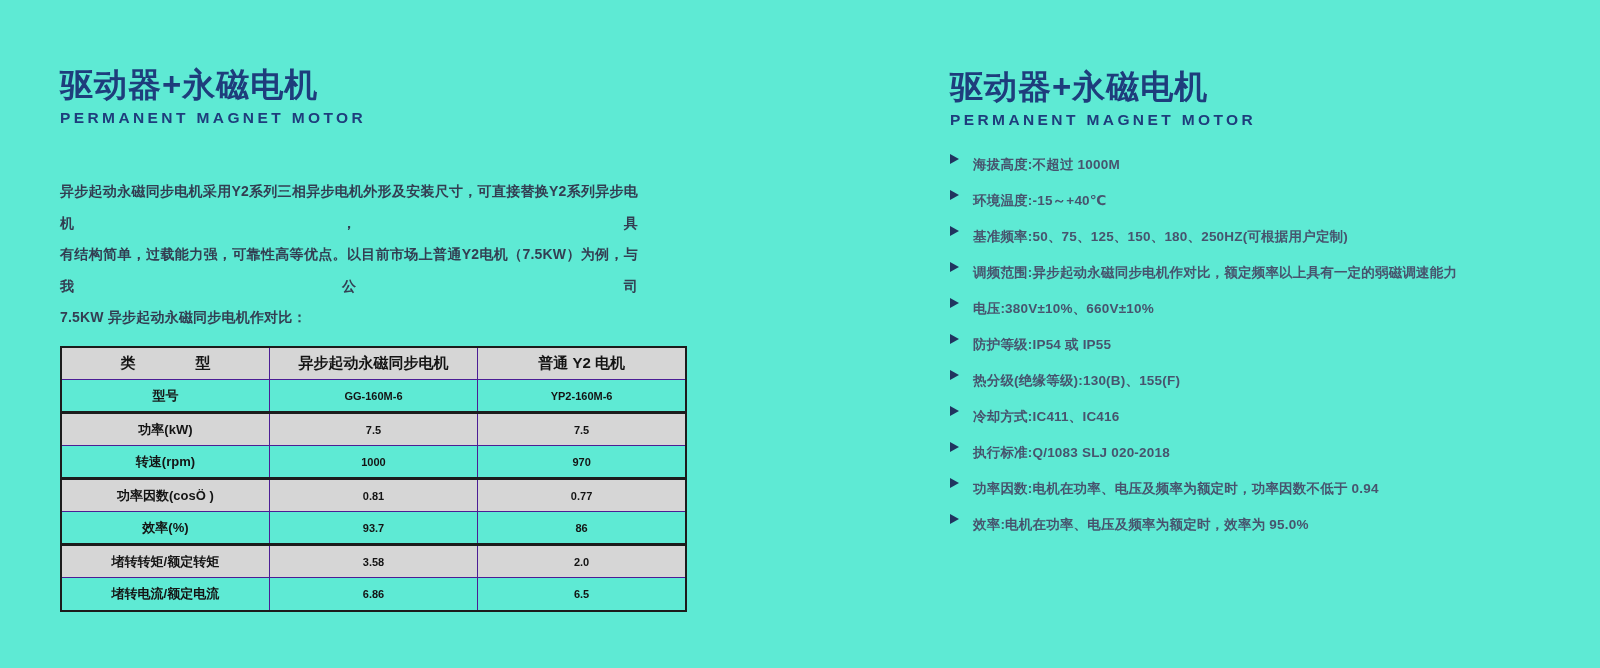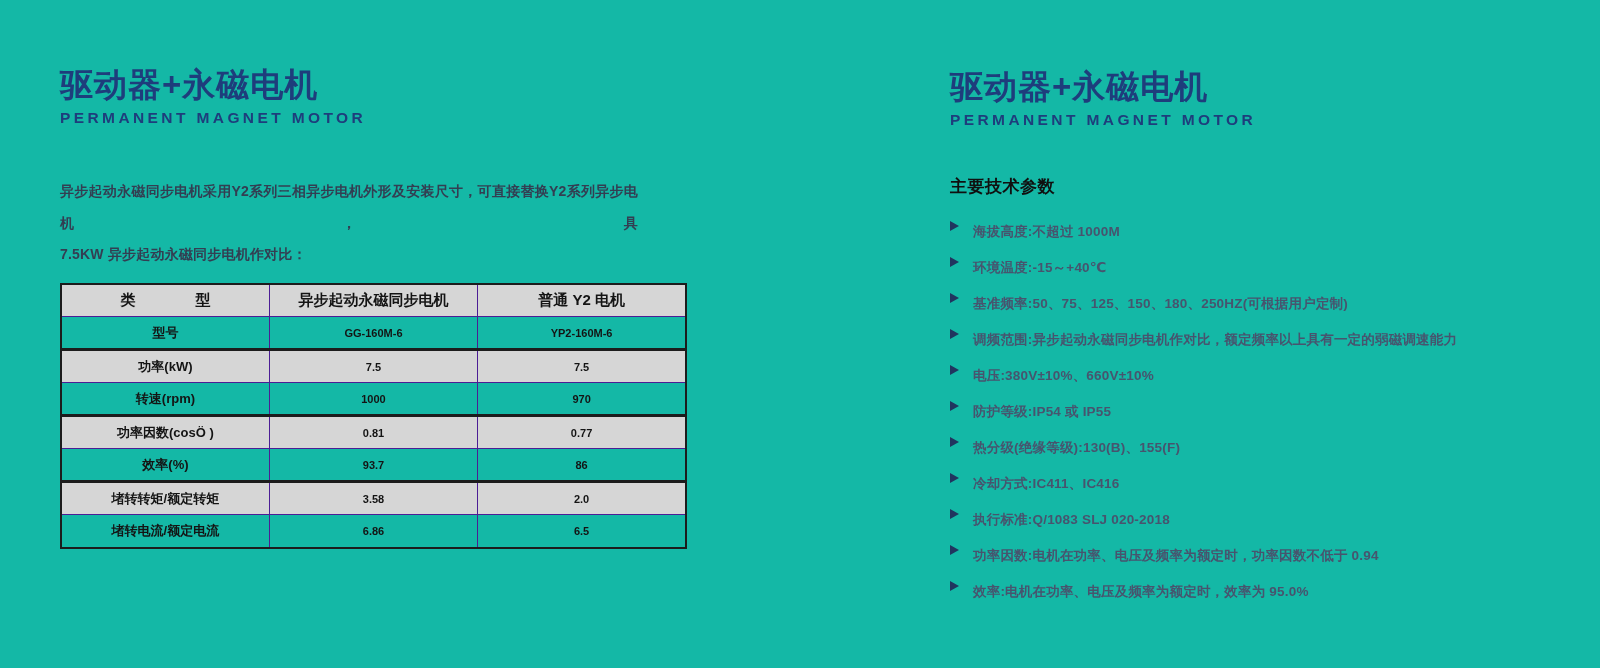--- a/index.html
+++ b/index.html
@@ -1,19 +1,19 @@
 <!DOCTYPE html>
 <html><head>
 <meta charset="utf-8">
 <style>
   * { margin:0; padding:0; box-sizing:border-box; }
   html,body { width:1600px; height:668px; background:#ffffff; overflow:hidden; }
   body { font-family:"Liberation Sans","DejaVu Sans",sans-serif; position:relative; }
 
-  .page { position:absolute; inset:0; background:#14b8a6; }
+  .page { position:absolute; inset:0; background:#5eead4; }
 
   
   .col-title {
     font-size:33px; font-weight:800; letter-spacing:1px;
     color:#1e3d7c; line-height:33px; white-space:nowrap;
   }
   .col-subtitle {
     margin-top:9px; font-size:15.5px; font-weight:800; letter-spacing:3.4px;
     color:#1e3d7c; line-height:16px; white-space:nowrap;
   }
@@ -68,20 +68,21 @@
 <body>
 
 <div class="page">
 
   <div class="left-col">
     <div class="col-title">驱动器+永磁电机</div>
     <div class="col-subtitle">PERMANENT MAGNET MOTOR</div>
 
     <div class="intro">
       <div class="intro-line fill">异步起动永磁同步电机采用Y2系列三相异步电机外形及安装尺寸，可直接替换Y2系列异步电机，具</div>
+      <div class="intro-line fill">有结构简单，过载能力强，可靠性高等优点。以目前市场上普通Y2电机（7.5KW）为例，与我公司</div>
       <div class="intro-line">7.5KW 异步起动永磁同步电机作对比：</div>
     </div>
 
     <table class="compare">
       <thead>
         <tr>
           <th>类　　　　型</th>
           <th>异步起动永磁同步电机</th>
           <th>普通 Y2 电机</th>
         </tr>
@@ -123,21 +124,20 @@
           <td class="val">6.5</td>
         </tr>
       </tbody>
     </table>
   </div>
 
   <div class="right-col">
     <div class="col-title">驱动器+永磁电机</div>
     <div class="col-subtitle">PERMANENT MAGNET MOTOR</div>
 
-    <div class="section-heading">主要技术参数</div>
 
     <div class="spec-list">
       <div class="spec-item">
         <span class="tri-icon"></span>
         <span class="spec-text">海拔高度:不超过 1000M</span>
       </div>
       <div class="spec-item">
         <span class="tri-icon"></span>
         <span class="spec-text">环境温度:-15～+40℃</span>
       </div>

